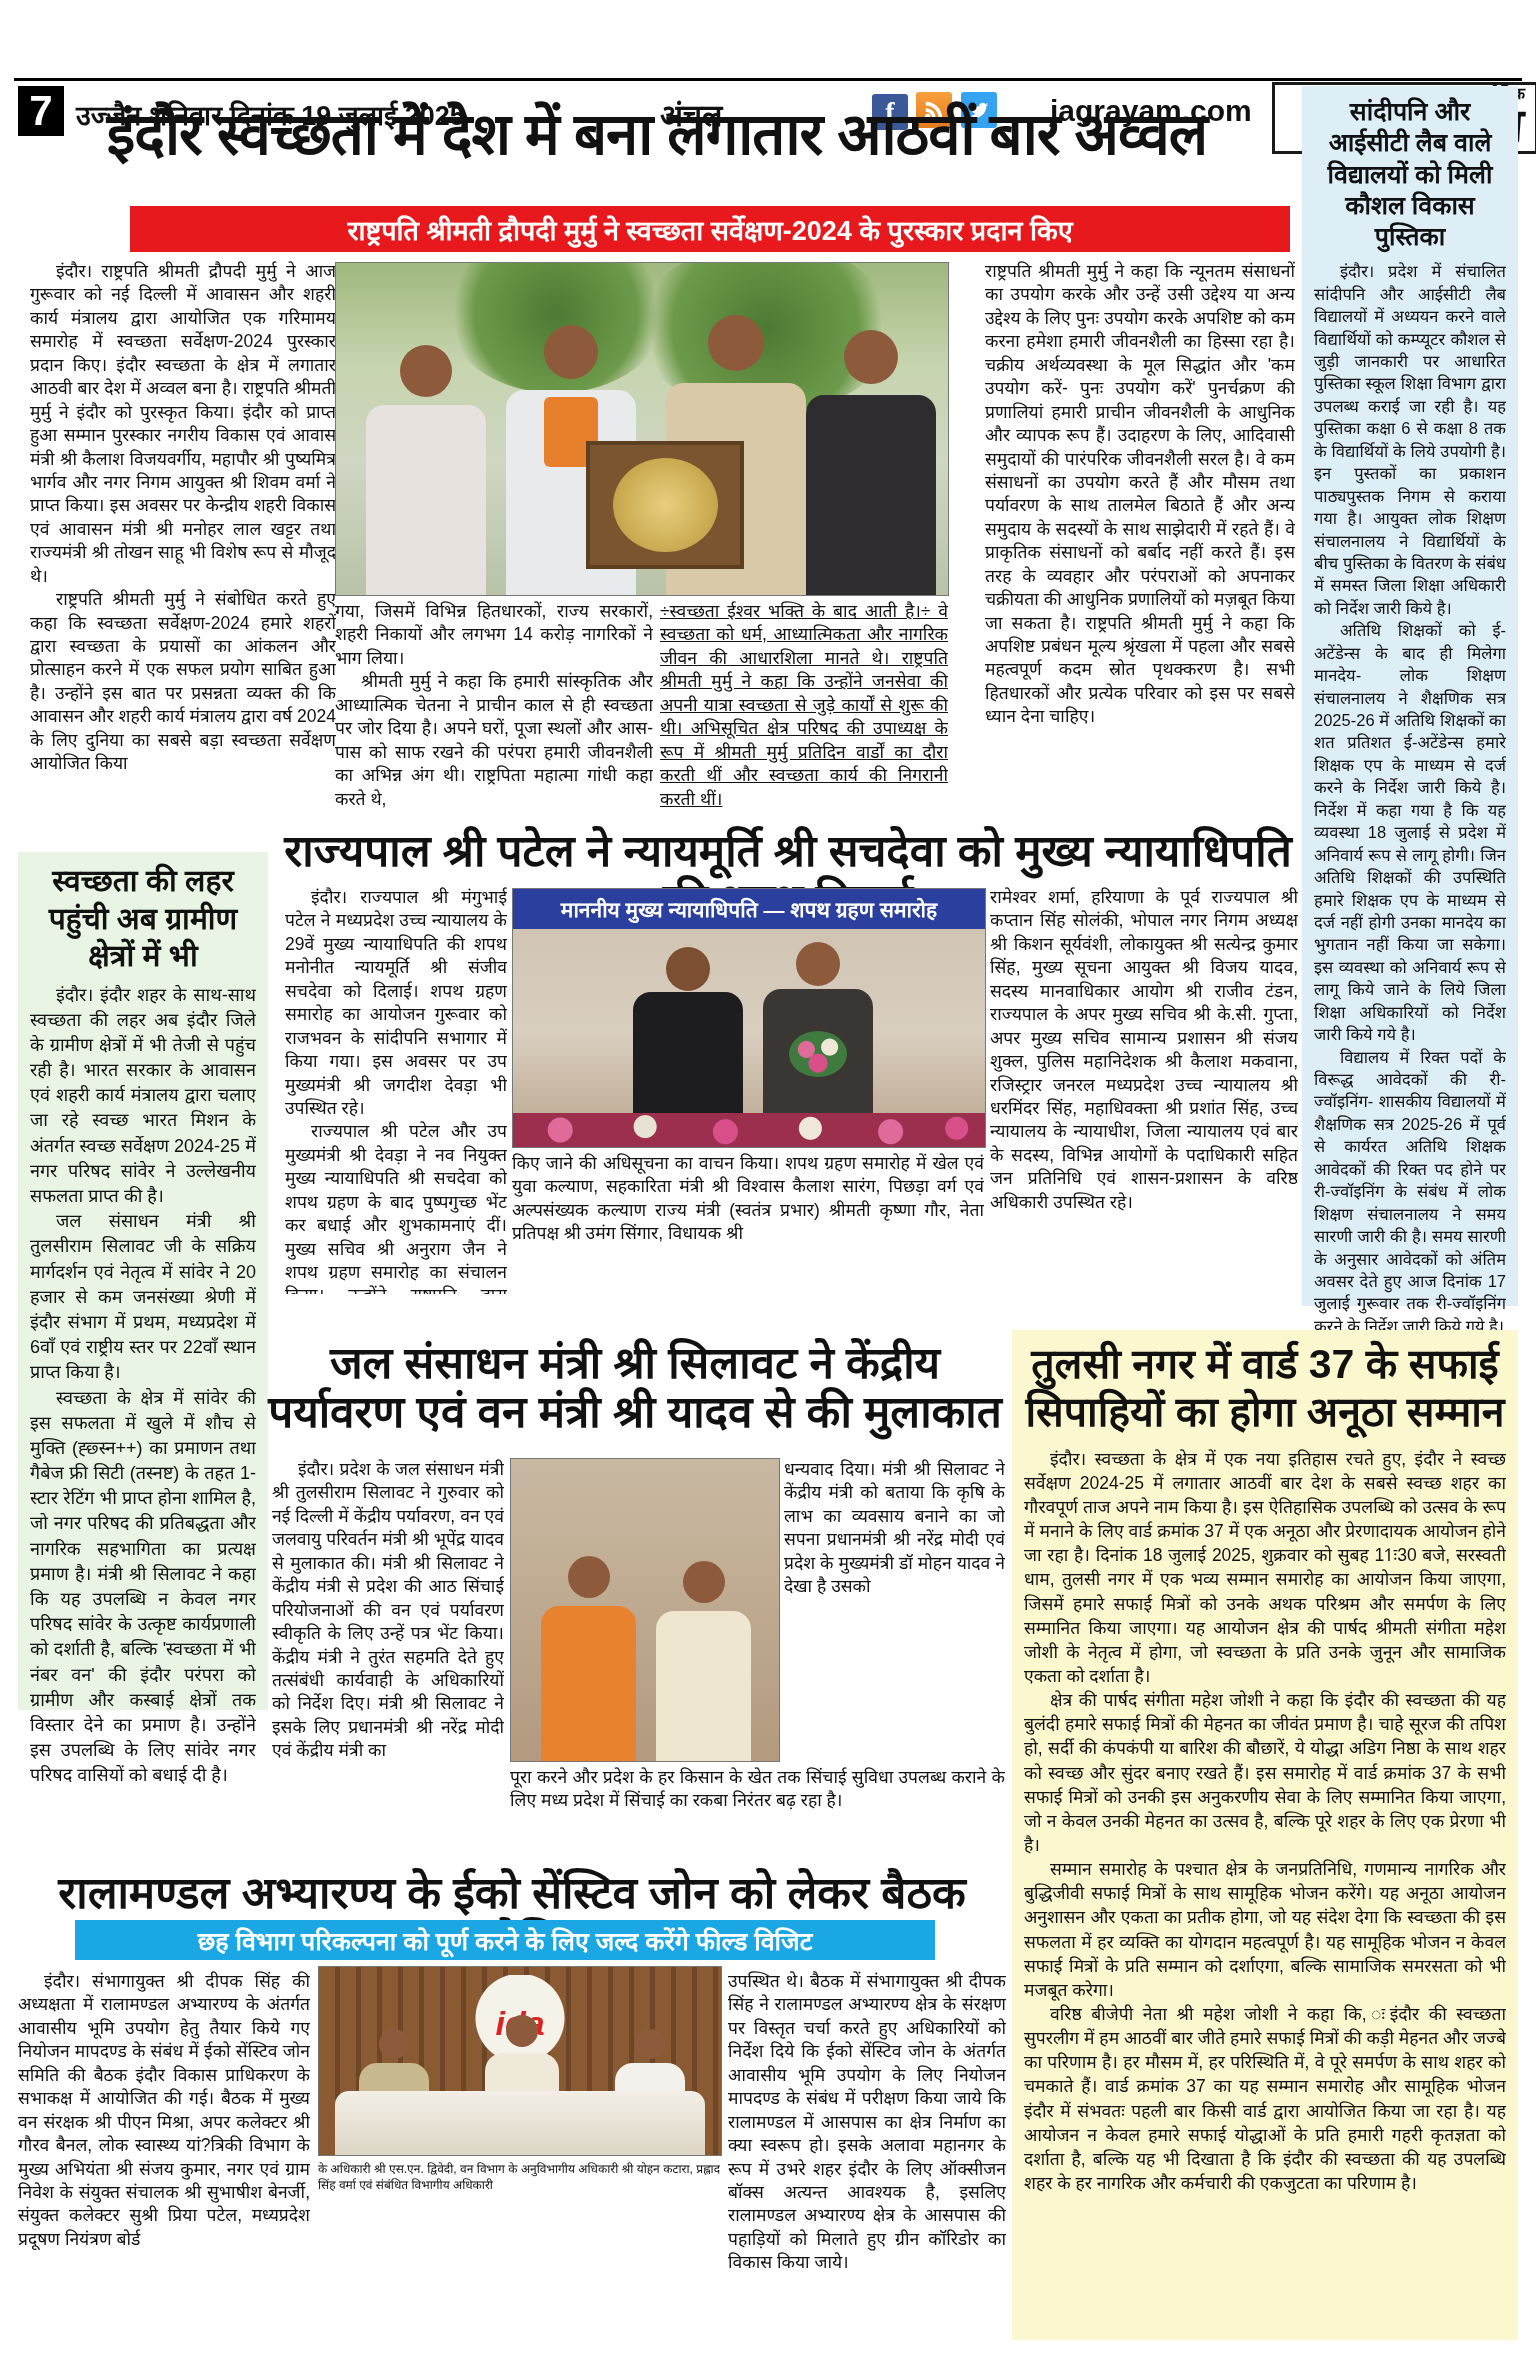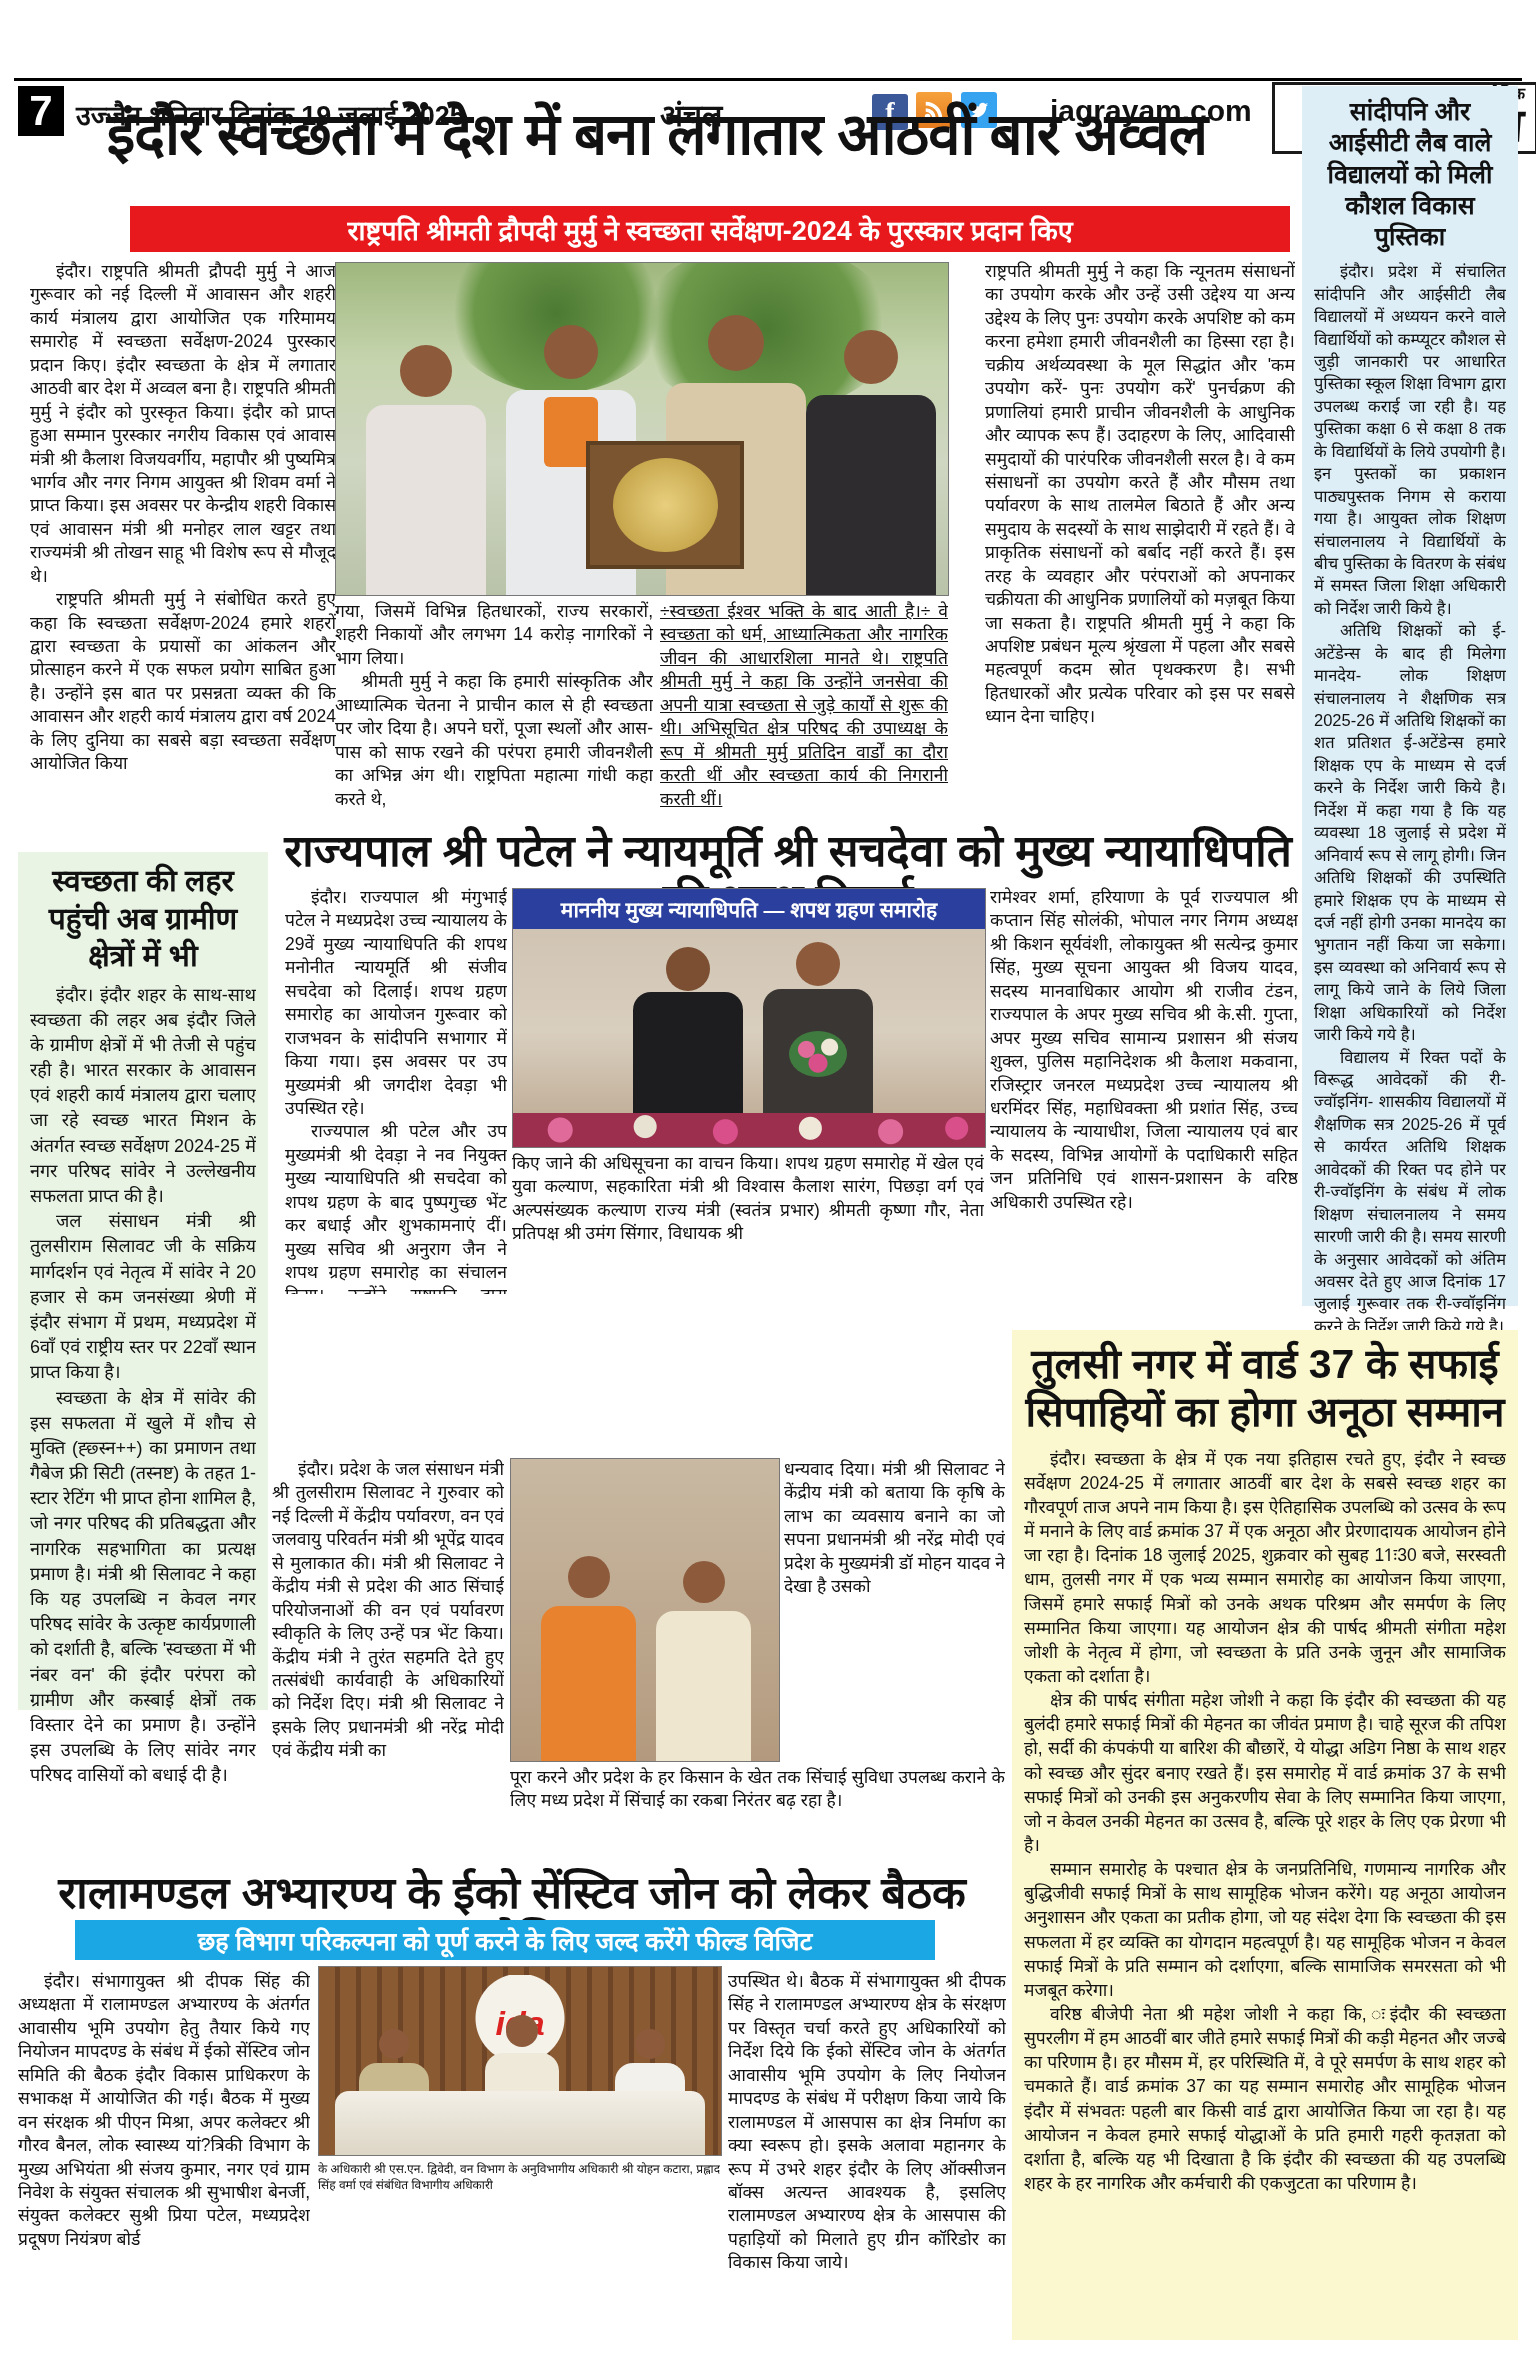--- a/index.html
+++ b/index.html
@@ -163,20 +163,24 @@
       </div>
     <div class="flowerrow"></div>
   </div>
   <div class="col" style="left:512px;top:1152px;width:472px;height:148px;">
     <p style="text-indent:0;">किए जाने की अधिसूचना का वाचन किया। शपथ ग्रहण समारोह में खेल एवं युवा कल्याण, सहकारिता मंत्री श्री विश्वास कैलाश सारंग, पिछड़ा वर्ग एवं अल्पसंख्यक कल्याण राज्य मंत्री (स्वतंत्र प्रभार) श्रीमती कृष्णा गौर, नेता प्रतिपक्ष श्री उमंग सिंगार, विधायक श्री</p>
   </div>
   <div class="col" style="left:990px;top:886px;width:308px;height:430px;">
     <p style="text-indent:0;">रामेश्वर शर्मा, हरियाणा के पूर्व राज्यपाल श्री कप्तान सिंह सोलंकी, भोपाल नगर निगम अध्यक्ष श्री किशन सूर्यवंशी, लोकायुक्त श्री सत्येन्द्र कुमार सिंह, मुख्य सूचना आयुक्त श्री विजय यादव, सदस्य मानवाधिकार आयोग श्री राजीव टंडन, राज्यपाल के अपर मुख्य सचिव श्री के.सी. गुप्ता, अपर मुख्य सचिव सामान्य प्रशासन श्री संजय शुक्ल, पुलिस महानिदेशक श्री कैलाश मकवाना, रजिस्ट्रार जनरल मध्यप्रदेश उच्च न्यायालय श्री धरमिंदर सिंह, महाधिवक्ता श्री प्रशांत सिंह, उच्च न्यायालय के न्यायाधीश, जिला न्यायालय एवं बार के सदस्य, विभिन्न आयोगों के पदाधिकारी सहित जन प्रतिनिधि एवं शासन-प्रशासन के वरिष्ठ अधिकारी उपस्थित रहे।</p>
   </div>
 
+  <div class="abs h2" style="left:255px;top:1338px;width:760px;">
+    <div>जल संसाधन मंत्री श्री सिलावट ने केंद्रीय</div>
+    <div>पर्यावरण एवं वन मंत्री श्री यादव से की मुलाकात</div>
+  </div>
   <div class="col" style="left:272px;top:1458px;width:232px;height:402px;">
     <p>इंदौर। प्रदेश के जल संसाधन मंत्री श्री तुलसीराम सिलावट ने गुरुवार को नई दिल्ली में केंद्रीय पर्यावरण, वन एवं जलवायु परिवर्तन मंत्री श्री भूपेंद्र यादव से मुलाकात की। मंत्री श्री सिलावट ने केंद्रीय मंत्री से प्रदेश की आठ सिंचाई परियोजनाओं की वन एवं पर्यावरण स्वीकृति के लिए उन्हें पत्र भेंट किया। केंद्रीय मंत्री ने तुरंत सहमति देते हुए तत्संबंधी कार्यवाही के अधिकारियों को निर्देश दिए। मंत्री श्री सिलावट ने इसके लिए प्रधानमंत्री श्री नरेंद्र मोदी एवं केंद्रीय मंत्री का</p>
   </div>
   <div class="photo" style="left:510px;top:1458px;width:268px;height:302px;background:linear-gradient(180deg,#c9b9a2,#b39a7e);">
     <div class="person" style="left:30px;bottom:0;width:95px;height:205px;">
       <div class="head" style="width:42px;height:42px;"></div>
         <div class="torso" style="height:155px;background:#e8822e;"></div>
       </div>
     <div class="person" style="left:145px;bottom:0;width:95px;height:200px;">
       <div class="head" style="width:42px;height:42px;"></div>

